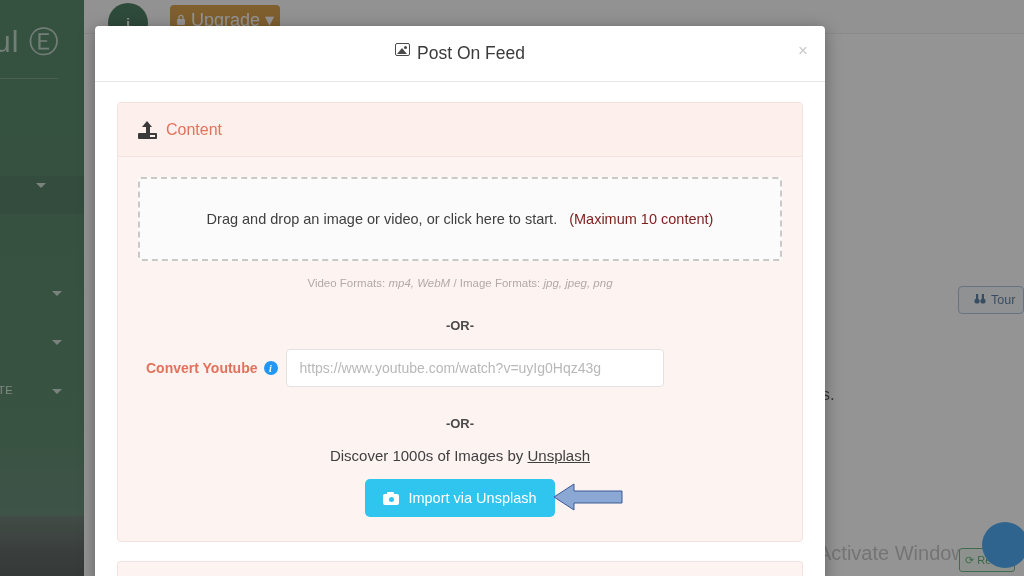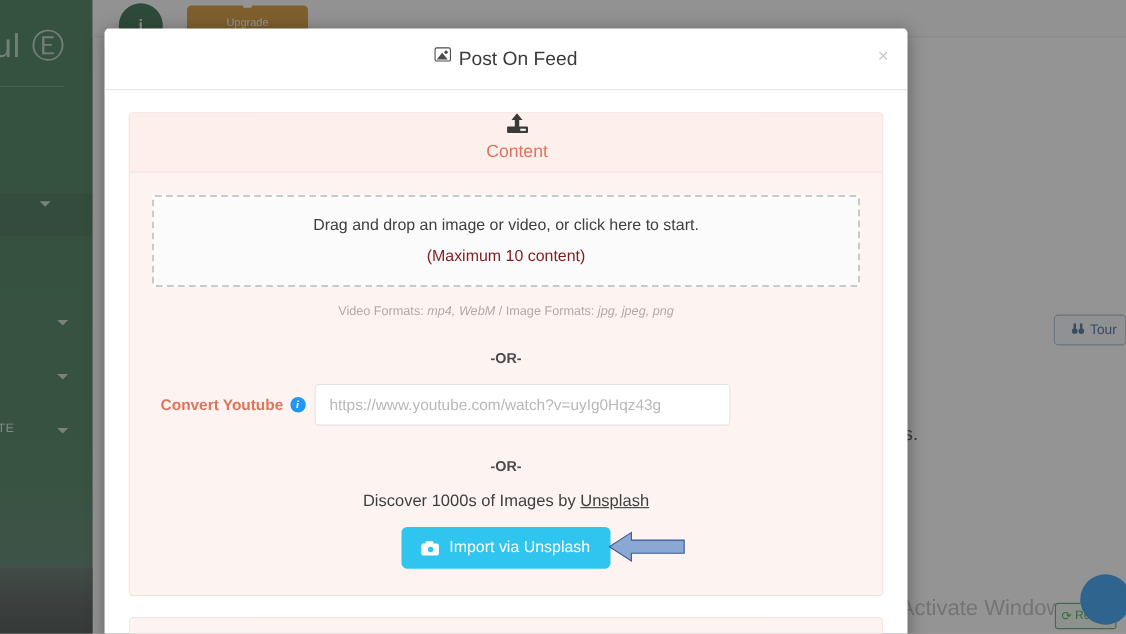--- a/index.html
+++ b/index.html
@@ -45,22 +45,22 @@
   }
   .bg-main { position: absolute; left: 84px; top: 0; right: 0; height: 576px; background: #ffffff; }
   .bg-topbar { position: absolute; left: 84px; top: 0; right: 0; height: 34px; background: #fbfbfb; border-bottom: 1px solid #e9e9e9; }
   .bg-avatar {
     position: absolute; left: 108px; top: 3px; width: 40px; height: 40px; border-radius: 50%;
     background: #1d5b38; color: #e6f0ea; font-size: 15px; font-weight: bold;
     display: flex; align-items: center; justify-content: center;
   }
   .bg-upgrade {
     position: absolute; left: 170px; top: 5px; width: 110px; height: 30px; border-radius: 4px;
-    background: #d08a1e; color: #fff; font-size: 10px;
-    display: flex; align-items: center; justify-content: center; gap: 5px; flex-direction: column;
+    background: #d08a1e; color: #fff; font-size: 18px;
+    display: flex; align-items: center; justify-content: center; gap: 5px;
   }
   .bg-tour {
     position: absolute; right: 0px; top: 286px; width: 66px; height: 28px;
     border: 1px solid #9fb6d0; border-radius: 4px; background: #f4f8fc;
     display: flex; align-items: center; gap: 5px; padding-left: 15px;
     color: #35628f; font-size: 12.5px; overflow: hidden;
   }
   .bg-text-frag {
     position: absolute; left: 812px; top: 385px; color: #333; font-size: 17px;
   }
@@ -117,21 +117,21 @@
   }
 
   .modal-body { padding: 20px 22px 0 22px; }
 
   .content-panel {
     border: 1px solid #f3e2e0; border-radius: 4px;
     background: #fdf4f2; overflow: hidden;
   }
   .content-head {
     background: #fcefec; border-bottom: 1px solid #f5e3e0;
-    height: 54px; display: flex; align-items: center; padding-left: 20px; gap: 9px; flex-direction: column;
+    height: 54px; display: flex; align-items: center; padding-left: 20px; gap: 9px;
   }
   .upload-icon { position: relative; width: 19px; height: 18px; display: inline-block; }
   .upload-icon .tray {
     position: absolute; left: 0; bottom: 0; width: 19px; height: 6px;
     background: #3a3a3a; border-radius: 1px;
   }
   .upload-icon .tray::after {
     content: ""; position: absolute; right: 2px; top: 2px; width: 5px; height: 2px; background: #fcefec;
   }
   .upload-icon .stem {
@@ -142,21 +142,21 @@
     border-left: 5.5px solid transparent; border-right: 5.5px solid transparent;
     border-bottom: 6px solid #3a3a3a;
   }
   .content-head-label { color: #e2725b; font-size: 16px; }
 
   .content-inner { padding: 20px 20px 24px 20px; }
 
   .dropzone {
     border: 2px dashed #c9c9c9; border-radius: 3px;
     height: 84px; background: #fbfbfb;
-    display: flex; flex-direction: column; align-items: center; justify-content: center; gap: 12px;
+    display: flex; flex-direction: row; align-items: center; justify-content: center; gap: 12px;
     cursor: pointer;
   }
   .dropzone .dz-main { font-size: 14.5px; color: #3f3f3f; }
   .dropzone .dz-sub { font-size: 14.5px; color: #7f1d1d; }
 
   .formats {
     text-align: center; font-size: 11.5px; color: #b3a9a7; margin-top: 16px;
   }
   .formats i { font-style: italic; }
 

